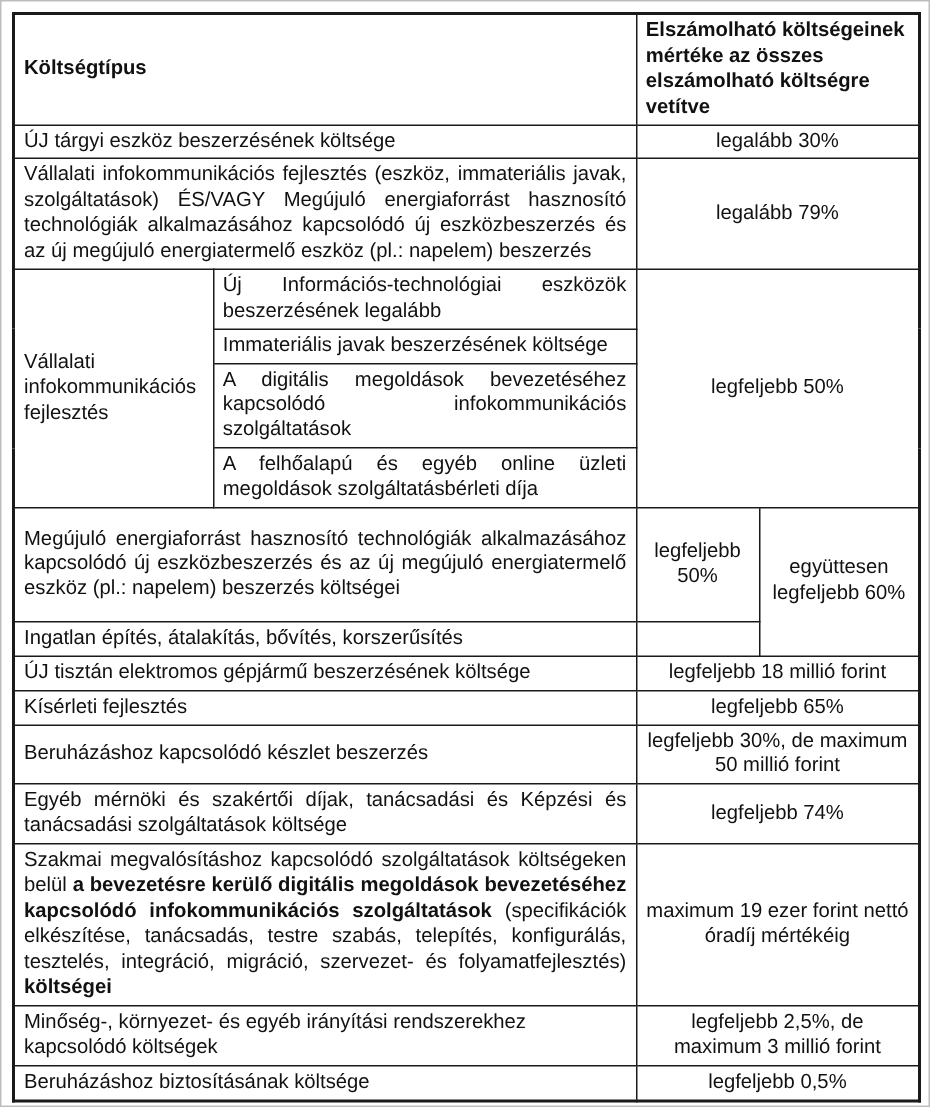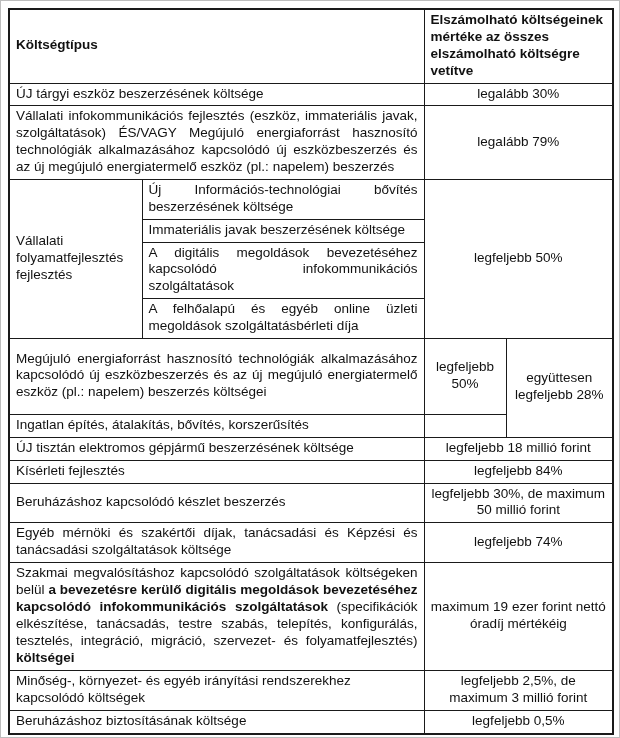--- a/index.html
+++ b/index.html
@@ -65,53 +65,53 @@
       <td colspan="2">ÚJ tárgyi eszköz beszerzésének költsége</td>
       <td colspan="2" class="val">legalább 30%</td>
     </tr>
 
     <tr>
       <td colspan="2" class="just">Vállalati infokommunikációs fejlesztés (eszköz, immateriális javak, szolgáltatások) ÉS/VAGY Megújuló energiaforrást hasznosító technológiák alkalmazásához kapcsolódó új eszközbeszerzés és az új megújuló energiatermelő eszköz (pl.: napelem) beszerzés</td>
       <td colspan="2" class="val">legalább 79%</td>
     </tr>
 
     <tr>
-      <td rowspan="4">Vállalati folyamatfejlesztés fejlesztés</td>
-      <td class="just">Új Információs-technológiai bővítés beszerzésének költsége</td>
+      <td rowspan="4">Vállalati infokommunikációs fejlesztés</td>
+      <td class="just">Új Információs-technológiai eszközök beszerzésének legalább</td>
       <td colspan="2" rowspan="4" class="val">legfeljebb 50%</td>
     </tr>
     <tr>
       <td class="just">Immateriális javak beszerzésének költsége</td>
     </tr>
     <tr>
       <td class="just">A digitális megoldások bevezetéséhez kapcsolódó infokommunikációs szolgáltatások</td>
     </tr>
     <tr>
       <td class="just">A felhőalapú és egyéb online üzleti megoldások szolgáltatásbérleti díja</td>
     </tr>
 
     <tr class="row-renewable">
       <td colspan="2" class="just">Megújuló energiaforrást hasznosító technológiák alkalmazásához kapcsolódó új eszközbeszerzés és az új megújuló energiatermelő eszköz (pl.: napelem) beszerzés költségei</td>
       <td class="val">legfeljebb 50%</td>
-      <td rowspan="2" class="val">együttesen legfeljebb 28%</td>
+      <td rowspan="2" class="val">együttesen legfeljebb 60%</td>
     </tr>
 
     <tr>
       <td colspan="2">Ingatlan építés, átalakítás, bővítés, korszerűsítés</td>
       <td class="val"></td>
     </tr>
 
     <tr>
       <td colspan="2">ÚJ tisztán elektromos gépjármű beszerzésének költsége</td>
       <td colspan="2" class="val">legfeljebb 18 millió forint</td>
     </tr>
 
     <tr>
       <td colspan="2">Kísérleti fejlesztés</td>
-      <td colspan="2" class="val">legfeljebb 84%</td>
+      <td colspan="2" class="val">legfeljebb 65%</td>
     </tr>
 
     <tr>
       <td colspan="2">Beruházáshoz kapcsolódó készlet beszerzés</td>
       <td colspan="2" class="val">legfeljebb 30%, de maximum 50 millió forint</td>
     </tr>
 
     <tr>
       <td colspan="2" class="just">Egyéb mérnöki és szakértői díjak, tanácsadási és Képzési és tanácsadási szolgáltatások költsége</td>
       <td colspan="2" class="val">legfeljebb 74%</td>

